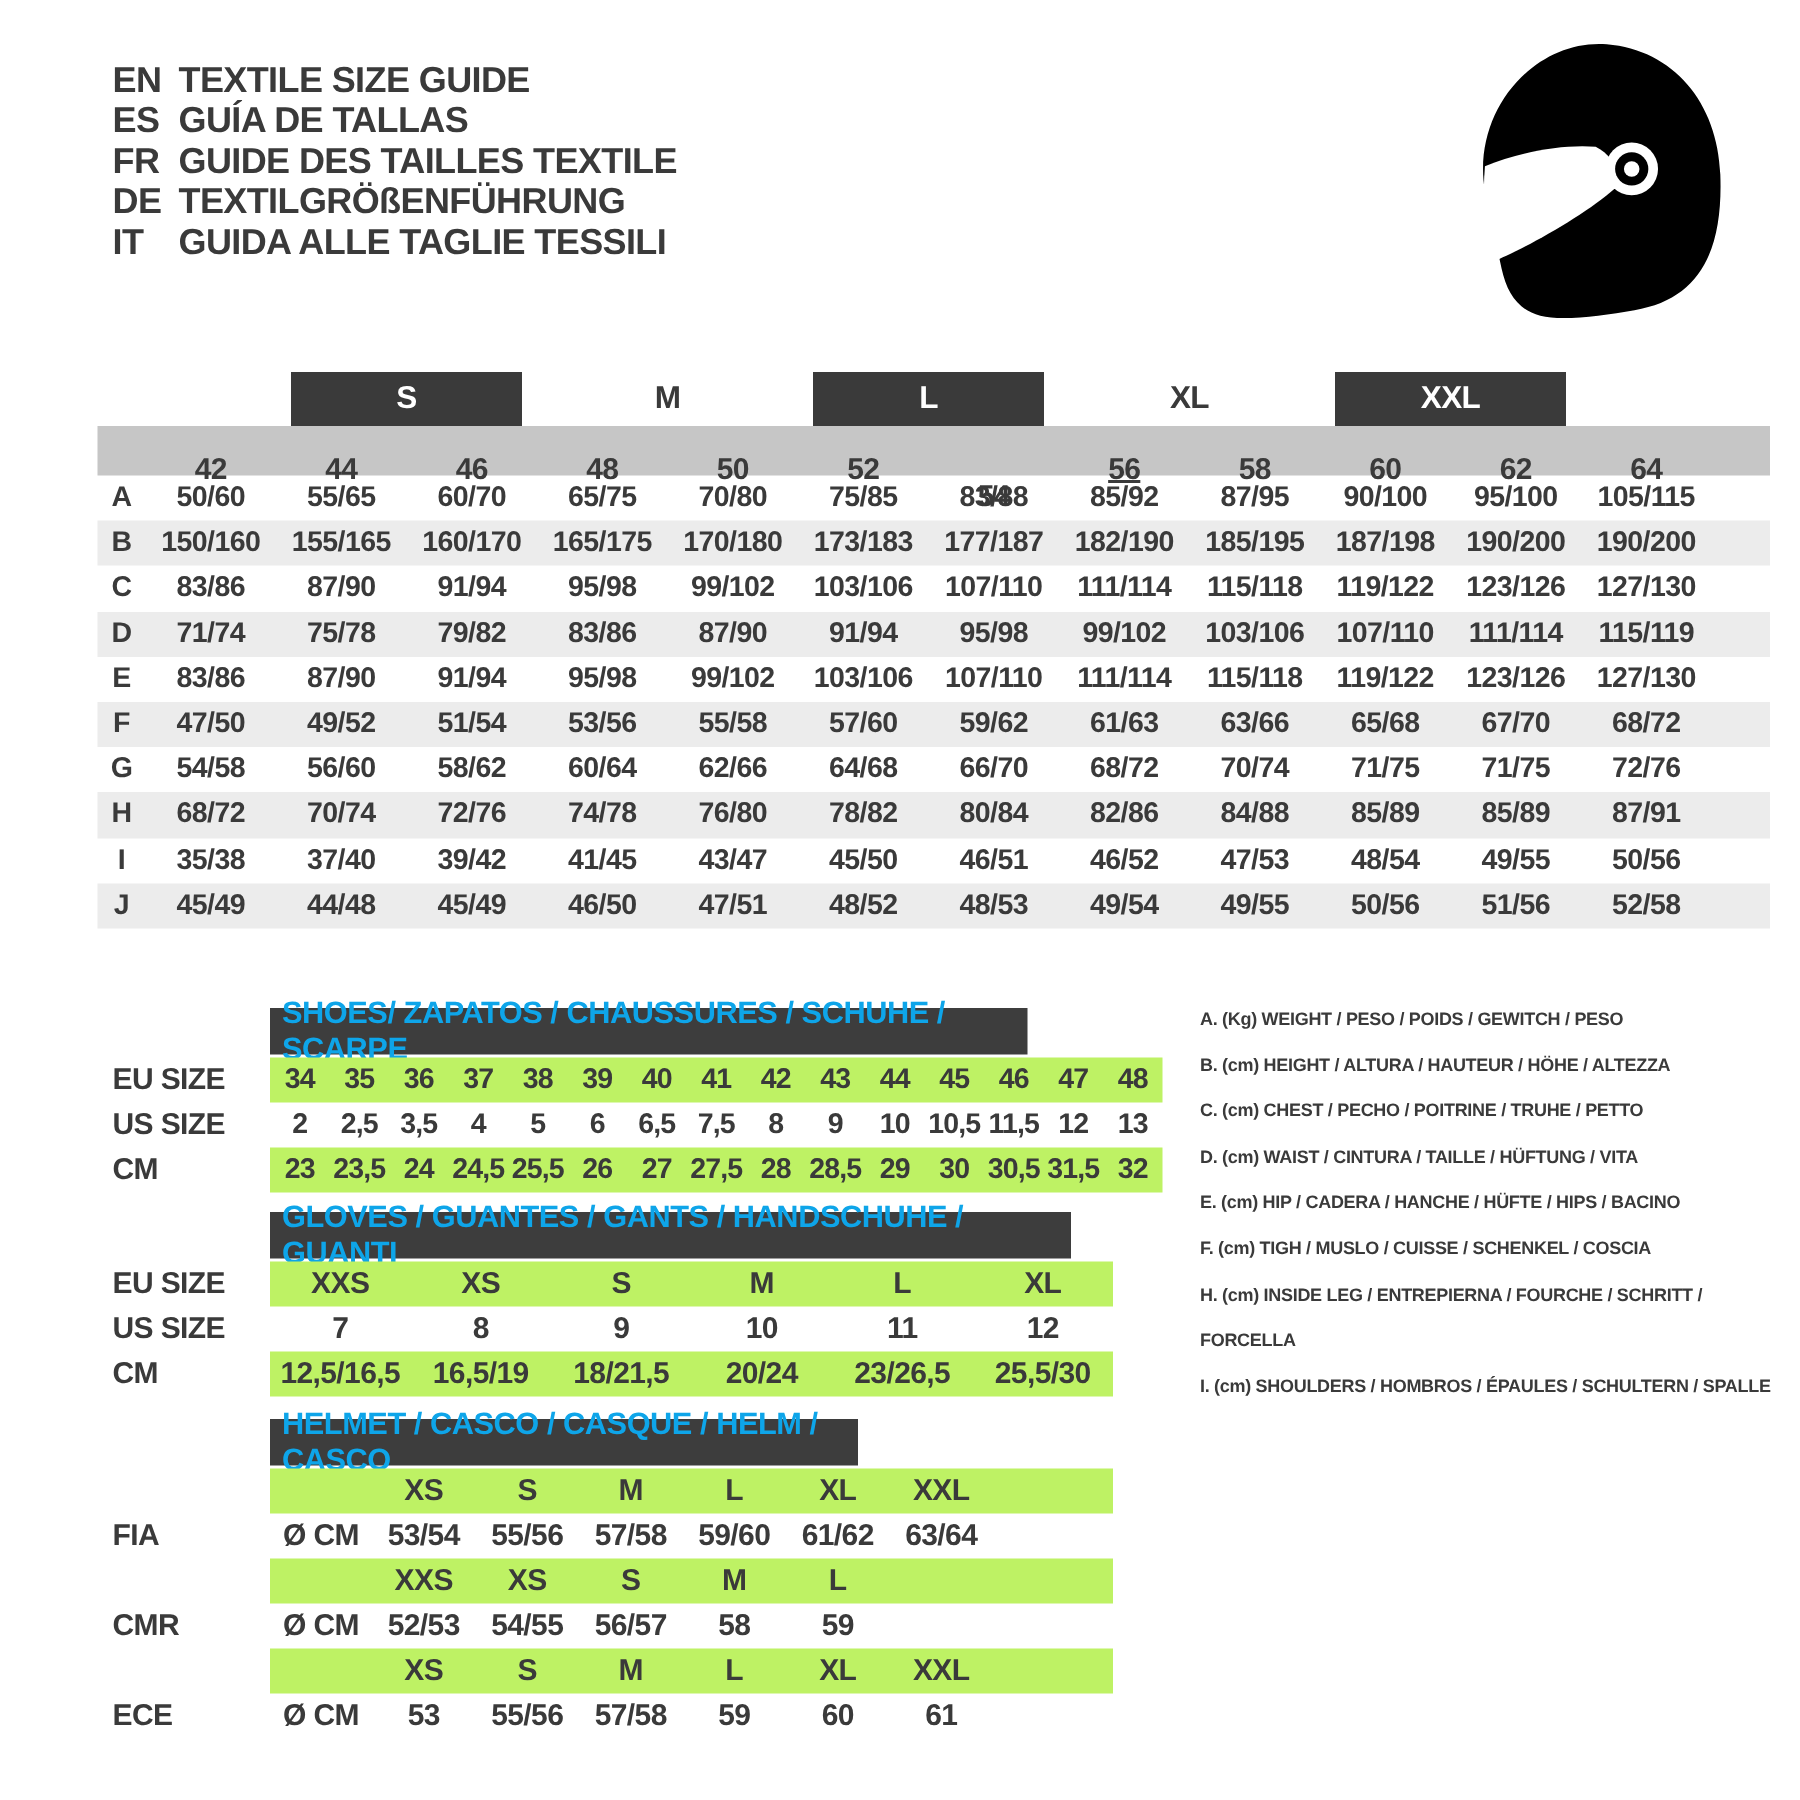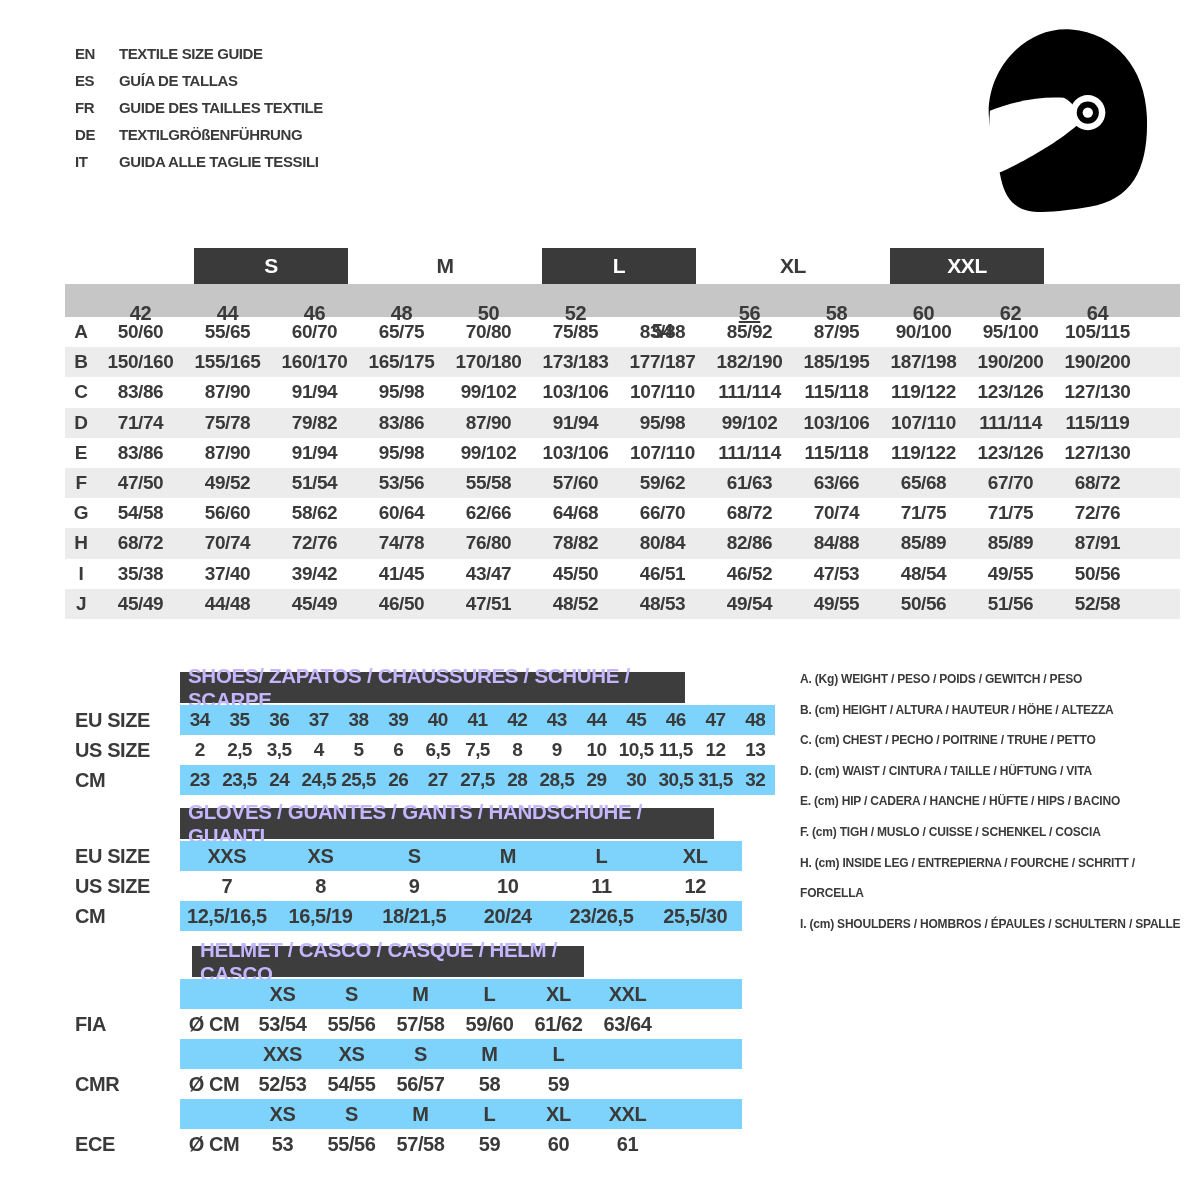--- a/index.html
+++ b/index.html
@@ -5,21 +5,21 @@
   * { margin:0; padding:0; box-sizing:border-box; }
   body { background:#fff; }
   .canvas {
     position:relative; width:1200px; height:1200px; background:#ffffff;
     font-family:"Liberation Sans","DejaVu Sans",sans-serif;
     font-weight:700; color:#3a3a3a; overflow:hidden; letter-spacing:-0.4px;
   }
 
   
   .lang-list { position:absolute; left:75px; top:40px; }
-  .lang-row  { display:flex; align-items:center; height:27px; font-size:15px; }
+  .lang-row  { display:flex; align-items:center; height:27px; font-size:24px; }
   .lang-code { width:44px; }
 
   
   .helmet-icon { position:absolute; left:975px; top:24px; }
 
   
   .main-table { position:absolute; left:65px; top:248px; width:1115px; }
   .mt-grid { display:grid; grid-template-columns:32px repeat(12,87px); }
   .bars-row { height:36px; }
   .bar { background:#3a3a3a; color:#ffffff; display:flex; align-items:center;
@@ -29,32 +29,32 @@
   .cell { display:flex; align-items:center; justify-content:center; font-size:19px; }
   .cols-row .cell { font-size:20px; }
   .data-row { height:30.2px; }
   .data-row.shade { background:#ececec; }
 
   
   .sub { position:absolute; left:65px; }
   .sub-row { display:flex; height:30px; }
   .bar-row { height:31px; margin-bottom:2px; }
   .sub-label { width:115px; display:flex; align-items:center; padding-left:10px; font-size:20px; }
-  .sub-bar { background:#3d3d3d; color:#c4b5fd; display:flex; align-items:center;
+  .sub-bar { background:#3d3d3d; color:#0ea5e9; display:flex; align-items:center;
              padding-left:8px; font-size:20.5px; letter-spacing:-0.3px; }
   .shoes-bar  { width:505px; }
   .gloves-bar { width:534px; }
-  .helmet-bar { width:392px;margin-left:12px; }
+  .helmet-bar { width:392px; }
   .sub-content { display:grid; align-items:center; }
   .sc-shoes  { width:595px; grid-template-columns:repeat(15,1fr); }
   .sc-gloves { width:562px; grid-template-columns:repeat(6,1fr); }
   .sc-helmet { width:562px; grid-template-columns:68px repeat(6,69px); }
   .sub-content .cell { font-size:20px; }
   .sc-shoes .cell { font-size:19px; letter-spacing:-0.6px; }
-  .shaded { background:#7dd3fc; }
+  .shaded { background:#bef264; }
 
   
   .legend { position:absolute; left:800px; top:664px; width:392px; }
   .legend-item { font-size:12px; line-height:30.6px; letter-spacing:-0.2px; }
 </style>
 </head>
 <body>
 
 <div class="canvas">
 

